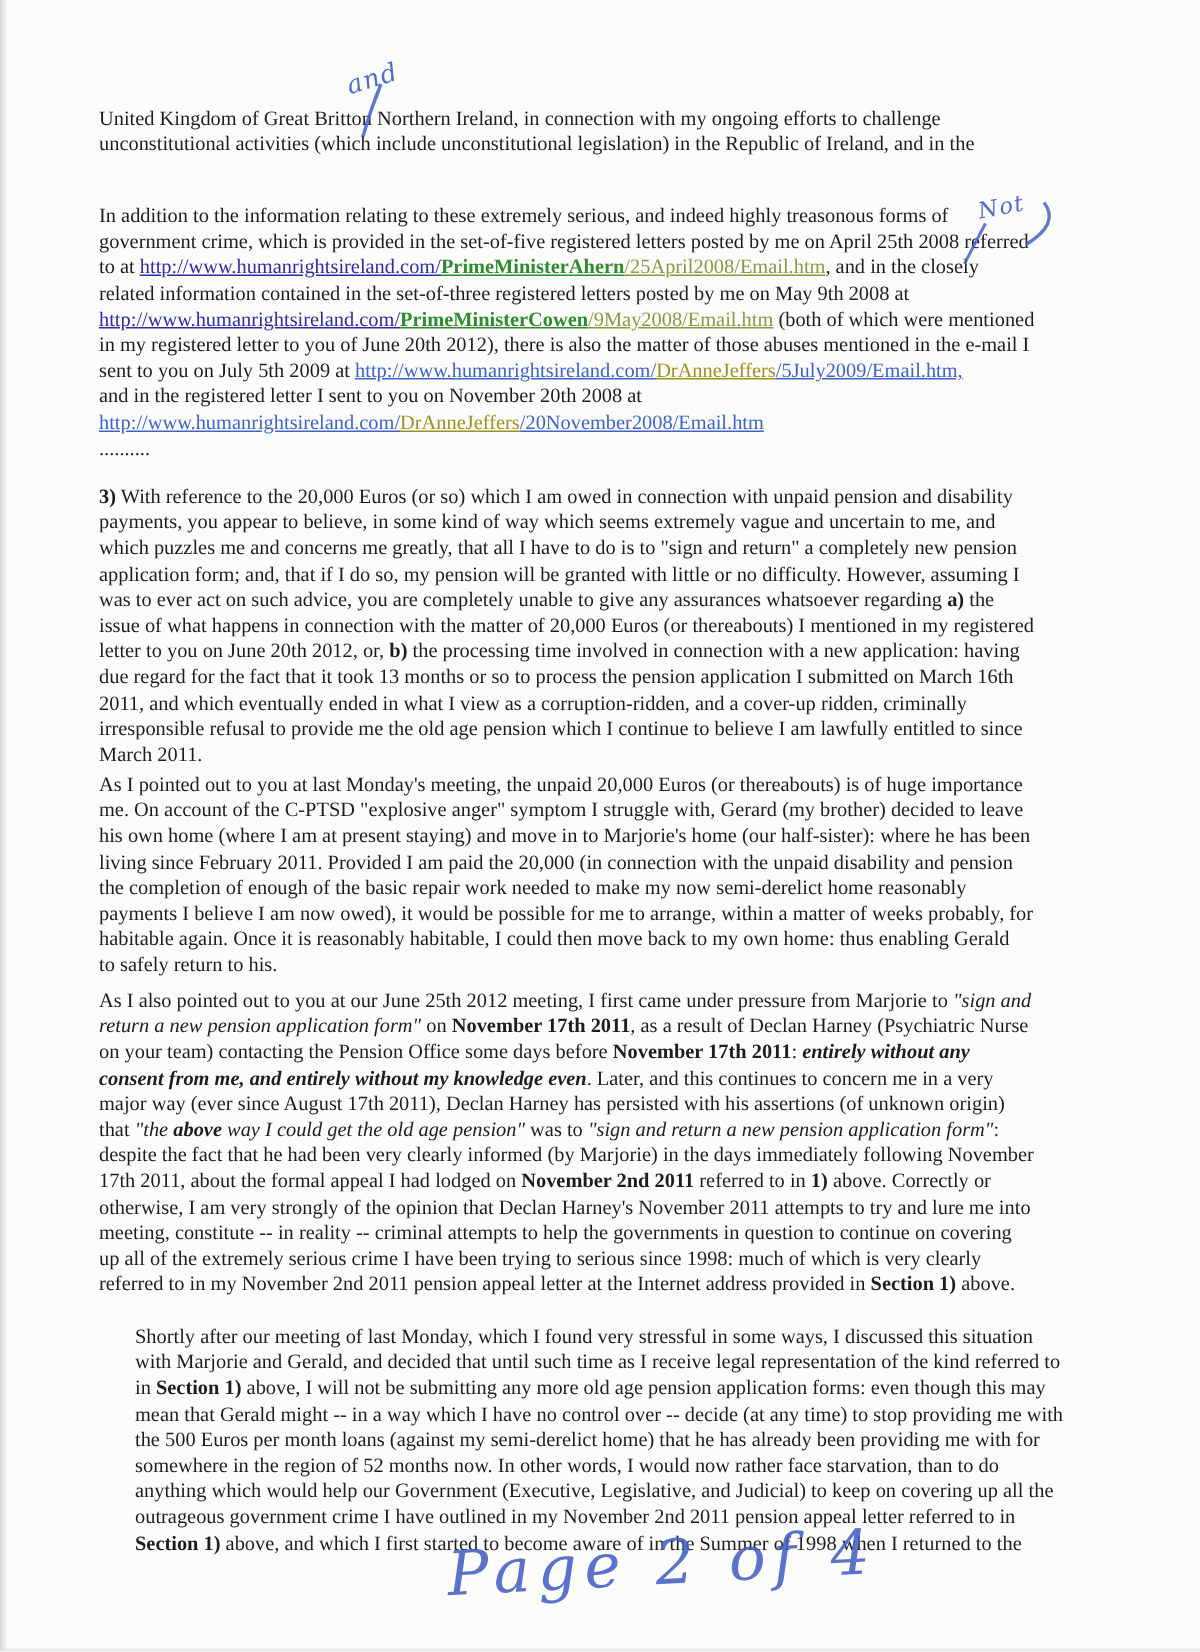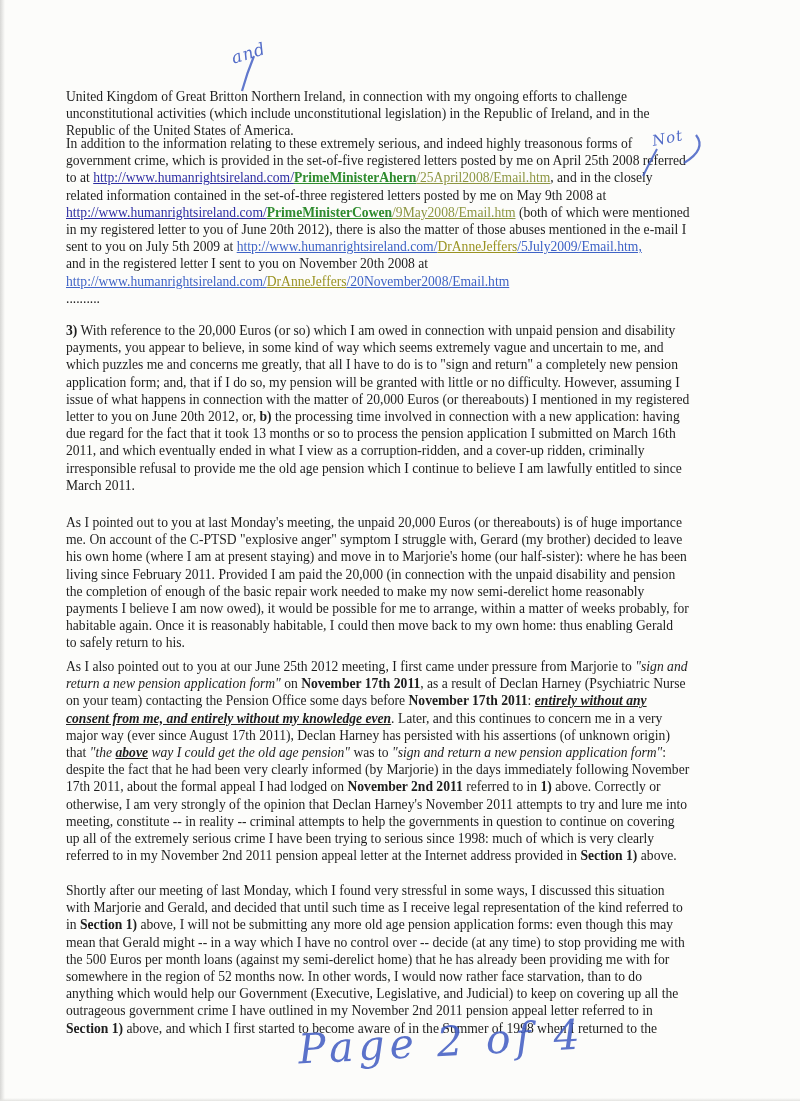--- a/index.html
+++ b/index.html
@@ -18,21 +18,21 @@
     background:linear-gradient(to top,#e3e3e0,rgba(255,255,255,0));
   }
   #doc{position:absolute;left:0;top:0;width:800px;height:1101px;}
   .para{
     position:absolute;left:66px;width:700px;
     font-size:13.6px;line-height:17.2px;
   }
   .ln{white-space:nowrap;height:17.2px;}
   .b{font-weight:bold;}
   .i{font-style:italic;}
-  .biu{font-weight:bold;font-style:italic;text-decoration:underline;}
+  .biu{font-weight:bold;font-style:italic;}
   .lk{text-decoration:underline;}
   .navy{color:var(--navy);}
   .green{color:var(--green);font-weight:bold;}
   .blue{color:var(--blue);}
   .olive{color:var(--olive);}
   .oliveb{color:var(--oliveb);font-weight:normal;margin-top:32px;}
   .hw{
     position:absolute;color:var(--ink);
     font-family:"DejaVu Serif",serif;font-style:italic;
   }
@@ -44,44 +44,44 @@
   }
   .ink-svg{position:absolute;left:0;top:0;pointer-events:none;}
 </style>
 </head>
 <body>
 
 <div class="scan-edge"></div>
 <div class="scan-edge-bottom"></div>
 
 <div id="doc">
-    <div class="para" style="top: 88px;">
+    <div class="para" style="top: 70px;">
       <div class="ln"><span>United Kingdom of Great Britton Northern Ireland, in connection with my ongoing efforts to challenge</span></div>
       <div class="ln"><span>unconstitutional activities (which include unconstitutional legislation) in the Republic of Ireland, and in the</span></div>
-      <div class="ln"><span>Republic of the United States of America.</span></div>
     </div>
     <div class="para" style="top: 135px;">
       <div class="ln"><span>In addition to the information relating to these extremely serious, and indeed highly treasonous forms of</span></div>
       <div class="ln"><span>government crime, which is provided in the set-of-five registered letters posted by me on April 25th 2008 referred</span></div>
       <div class="ln"><span>to at </span><span class="lk navy">http://www.humanrightsireland.com/</span><span class="lk green">PrimeMinisterAhern</span><span class="lk olive">/25April2008/Email.htm</span><span>, and in the closely</span></div>
       <div class="ln"><span>related information contained in the set-of-three registered letters posted by me on May 9th 2008 at</span></div>
       <div class="ln"><span class="lk navy">http://www.humanrightsireland.com/</span><span class="lk green">PrimeMinisterCowen</span><span class="lk olive">/9May2008/Email.htm</span><span> (both of which were mentioned</span></div>
       <div class="ln"><span>in my registered letter to you of June 20th 2012), there is also the matter of those abuses mentioned in the e-mail I</span></div>
       <div class="ln"><span>sent to you on July 5th 2009 at </span><span class="lk blue">http://www.humanrightsireland.com/</span><span class="lk oliveb">DrAnneJeffers</span><span class="lk blue">/5July2009/Email.htm,</span></div>
       <div class="ln"><span>and in the registered letter I sent to you on November 20th 2008 at</span></div>
       <div class="ln"><span class="lk blue">http://www.humanrightsireland.com/</span><span class="lk oliveb">DrAnneJeffers</span><span class="lk blue">/20November2008/Email.htm</span></div>
     </div>
     <div class="para" style="top: 290px;">
       <div class="ln"><span>..........</span></div>
     </div>
     <div class="para" style="top: 322px;">
       <div class="ln"><span class="b">3)</span><span> With reference to the 20,000 Euros (or so) which I am owed in connection with unpaid pension and disability</span></div>
       <div class="ln"><span>payments, you appear to believe, in some kind of way which seems extremely vague and uncertain to me, and</span></div>
       <div class="ln"><span>which puzzles me and concerns me greatly, that all I have to do is to "sign and return" a completely new pension</span></div>
       <div class="ln"><span>application form; and, that if I do so, my pension will be granted with little or no difficulty. However, assuming I</span></div>
+      <div class="ln"><span>was to ever act on such advice, you are completely unable to give any assurances whatsoever regarding </span><span class="b">a)</span><span> the</span></div>
       <div class="ln"><span>issue of what happens in connection with the matter of 20,000 Euros (or thereabouts) I mentioned in my registered</span></div>
       <div class="ln"><span>letter to you on June 20th 2012, or, </span><span class="b">b)</span><span> the processing time involved in connection with a new application: having</span></div>
       <div class="ln"><span>due regard for the fact that it took 13 months or so to process the pension application I submitted on March 16th</span></div>
       <div class="ln"><span>2011, and which eventually ended in what I view as a corruption-ridden, and a cover-up ridden, criminally</span></div>
       <div class="ln"><span>irresponsible refusal to provide me the old age pension which I continue to believe I am lawfully entitled to since</span></div>
       <div class="ln"><span>March 2011.</span></div>
     </div>
     <div class="para" style="top: 514px;">
       <div class="ln"><span>As I pointed out to you at last Monday's meeting, the unpaid 20,000 Euros (or thereabouts) is of huge importance</span></div>
       <div class="ln"><span>me. On account of the C-PTSD "explosive anger" symptom I struggle with, Gerard (my brother) decided to leave</span></div>
@@ -99,21 +99,21 @@
       <div class="ln"><span class="biu">consent from me, and entirely without my knowledge even</span><span>. Later, and this continues to concern me in a very</span></div>
       <div class="ln"><span>major way (ever since August 17th 2011), Declan Harney has persisted with his assertions (of unknown origin)</span></div>
       <div class="ln"><span>that </span><span class="i">"the </span><span class="biu">above</span><span class="i"> way I could get the old age pension"</span><span> was to </span><span class="i">"sign and return a new pension application form"</span><span>:</span></div>
       <div class="ln"><span>despite the fact that he had been very clearly informed (by Marjorie) in the days immediately following November</span></div>
       <div class="ln"><span>17th 2011, about the formal appeal I had lodged on </span><span class="b">November 2nd 2011</span><span> referred to in </span><span class="b">1)</span><span> above. Correctly or</span></div>
       <div class="ln"><span>otherwise, I am very strongly of the opinion that Declan Harney's November 2011 attempts to try and lure me into</span></div>
       <div class="ln"><span>meeting, constitute -- in reality -- criminal attempts to help the governments in question to continue on covering</span></div>
       <div class="ln"><span>up all of the extremely serious crime I have been trying to serious since 1998: much of which is very clearly</span></div>
       <div class="ln"><span>referred to in my November 2nd 2011 pension appeal letter at the Internet address provided in </span><span class="b">Section 1)</span><span> above.</span></div>
     </div>
-    <div class="para" style="top: 882px;">
+    <div class="para" style="top: 882px; margin-left: 24px;">
       <div class="ln"><span>Shortly after our meeting of last Monday, which I found very stressful in some ways, I discussed this situation</span></div>
       <div class="ln"><span>with Marjorie and Gerald, and decided that until such time as I receive legal representation of the kind referred to</span></div>
       <div class="ln"><span>in </span><span class="b">Section 1)</span><span> above, I will not be submitting any more old age pension application forms: even though this may</span></div>
       <div class="ln"><span>mean that Gerald might -- in a way which I have no control over -- decide (at any time) to stop providing me with</span></div>
       <div class="ln"><span>the 500 Euros per month loans (against my semi-derelict home) that he has already been providing me with for</span></div>
       <div class="ln"><span>somewhere in the region of 52 months now. In other words, I would now rather face starvation, than to do</span></div>
       <div class="ln"><span>anything which would help our Government (Executive, Legislative, and Judicial) to keep on covering up all the</span></div>
       <div class="ln"><span>outrageous government crime I have outlined in my November 2nd 2011 pension appeal letter referred to in</span></div>
       <div class="ln"><span class="b">Section 1)</span><span> above, and which I first started to become aware of in the Summer of 1998 when I returned to the</span></div>
     </div>

